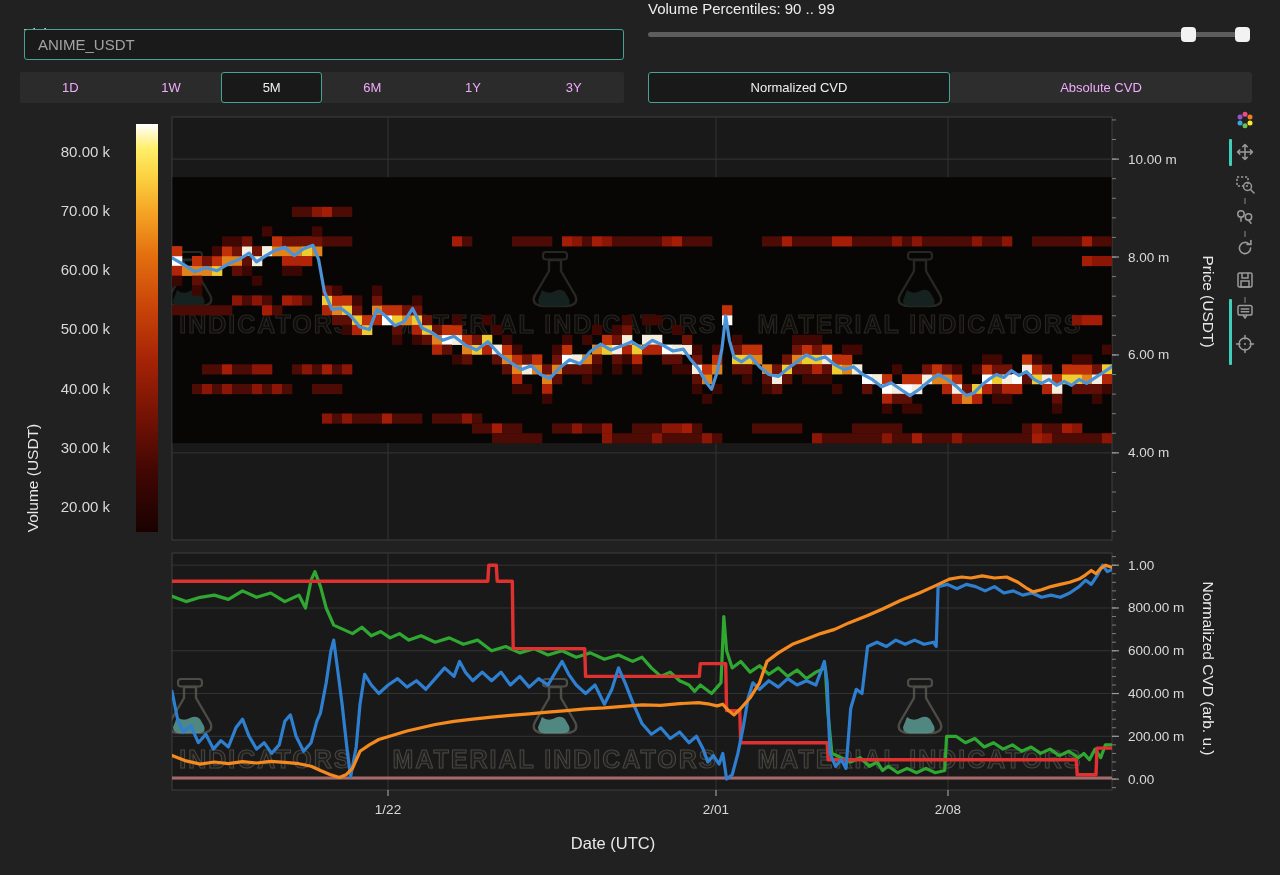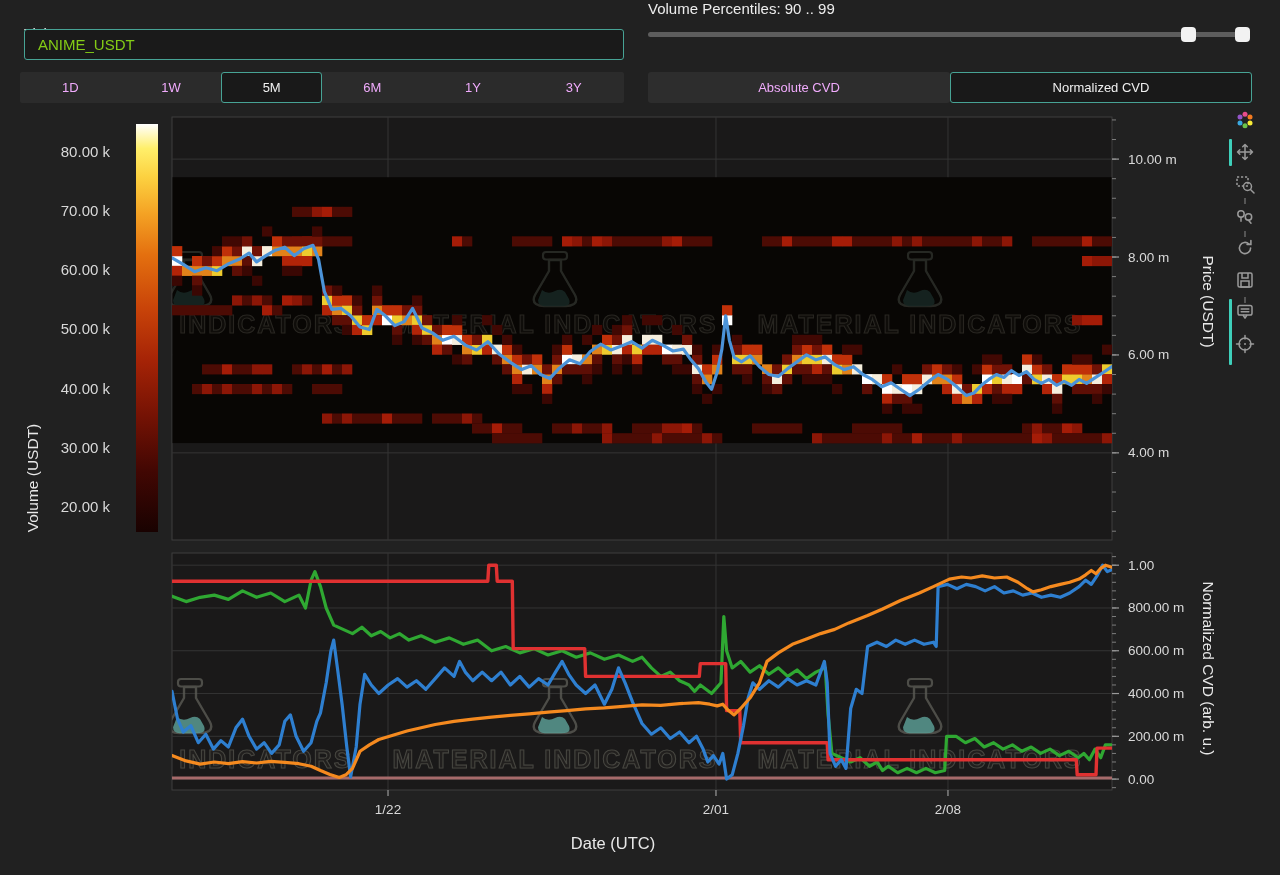--- a/index.html
+++ b/index.html
@@ -1,20 +1,20 @@
 <!DOCTYPE html>
 <html><head>
 <meta charset="utf-8">
 <style>
   html,body{margin:0;padding:0;background:#212121;}
   .stage{position:relative;width:1280px;height:875px;background:#212121;overflow:hidden;
          font-family:"Liberation Sans",sans-serif;color:#ededed;}
   .lbl{position:absolute;font-size:15px;color:#ededed;}
   .ticker-input{position:absolute;left:24px;top:29px;width:600px;height:31px;box-sizing:border-box;
-     background:#1a1a1a;border:1px solid #47a395;border-radius:3px;color:#84cc16;font-size:15px;
+     background:#1a1a1a;border:1px solid #47a395;border-radius:3px;color:#a3a3a3;font-size:15px;
      padding:0 13px;font-family:"Liberation Sans",sans-serif;outline:none;}
   .slider{position:absolute;left:648px;top:26px;width:600px;height:16px;}
   .slider .track{position:absolute;left:0;right:0;top:6px;height:5px;background:#5d5d5d;border-radius:3px;}
   .slider .handle{position:absolute;top:1px;width:15px;height:15px;background:#f2f2f2;border-radius:4px;}
   .btnbar{position:absolute;top:72px;height:31px;background:#2b2b2b;border-radius:2px;display:flex;}
   .btnbar .cell{flex:1;display:flex;align-items:center;justify-content:center;font-size:13px;
      color:#f0abfc;box-sizing:border-box;border:1px solid transparent;border-radius:3px;cursor:pointer;}
   .btnbar .cell.selected{background:#191919;border-color:#47a395;color:#f0f0f0;}
   .btnbar .cell.lighter{background:#2d2d2d;}
   #chart-svg{position:absolute;left:0;top:0;}
@@ -43,22 +43,22 @@
   <div class="btnbar" id="range-bar" style="left:20px;width:604px;">
     <div class="cell">1D</div>
     <div class="cell">1W</div>
     <div class="cell selected">5M</div>
     <div class="cell">6M</div>
     <div class="cell">1Y</div>
     <div class="cell">3Y</div>
   </div>
 
   <div class="btnbar" id="cvd-bar" style="left:648px;width:604px;background:#212121;">
+    <div class="cell selected">Normalized CVD</div>
     <div class="cell lighter">Absolute CVD</div>
-    <div class="cell selected">Normalized CVD</div>
   </div>
 
   <svg id="chart-svg" width="1280" height="875">
       <defs>
         <clipPath id="clip-main">
           <rect x="172" y="117" width="940" height="423"></rect>
         </clipPath>
         <clipPath id="clip-cvd">
           <rect x="172" y="553" width="940" height="237"></rect>
         </clipPath>

